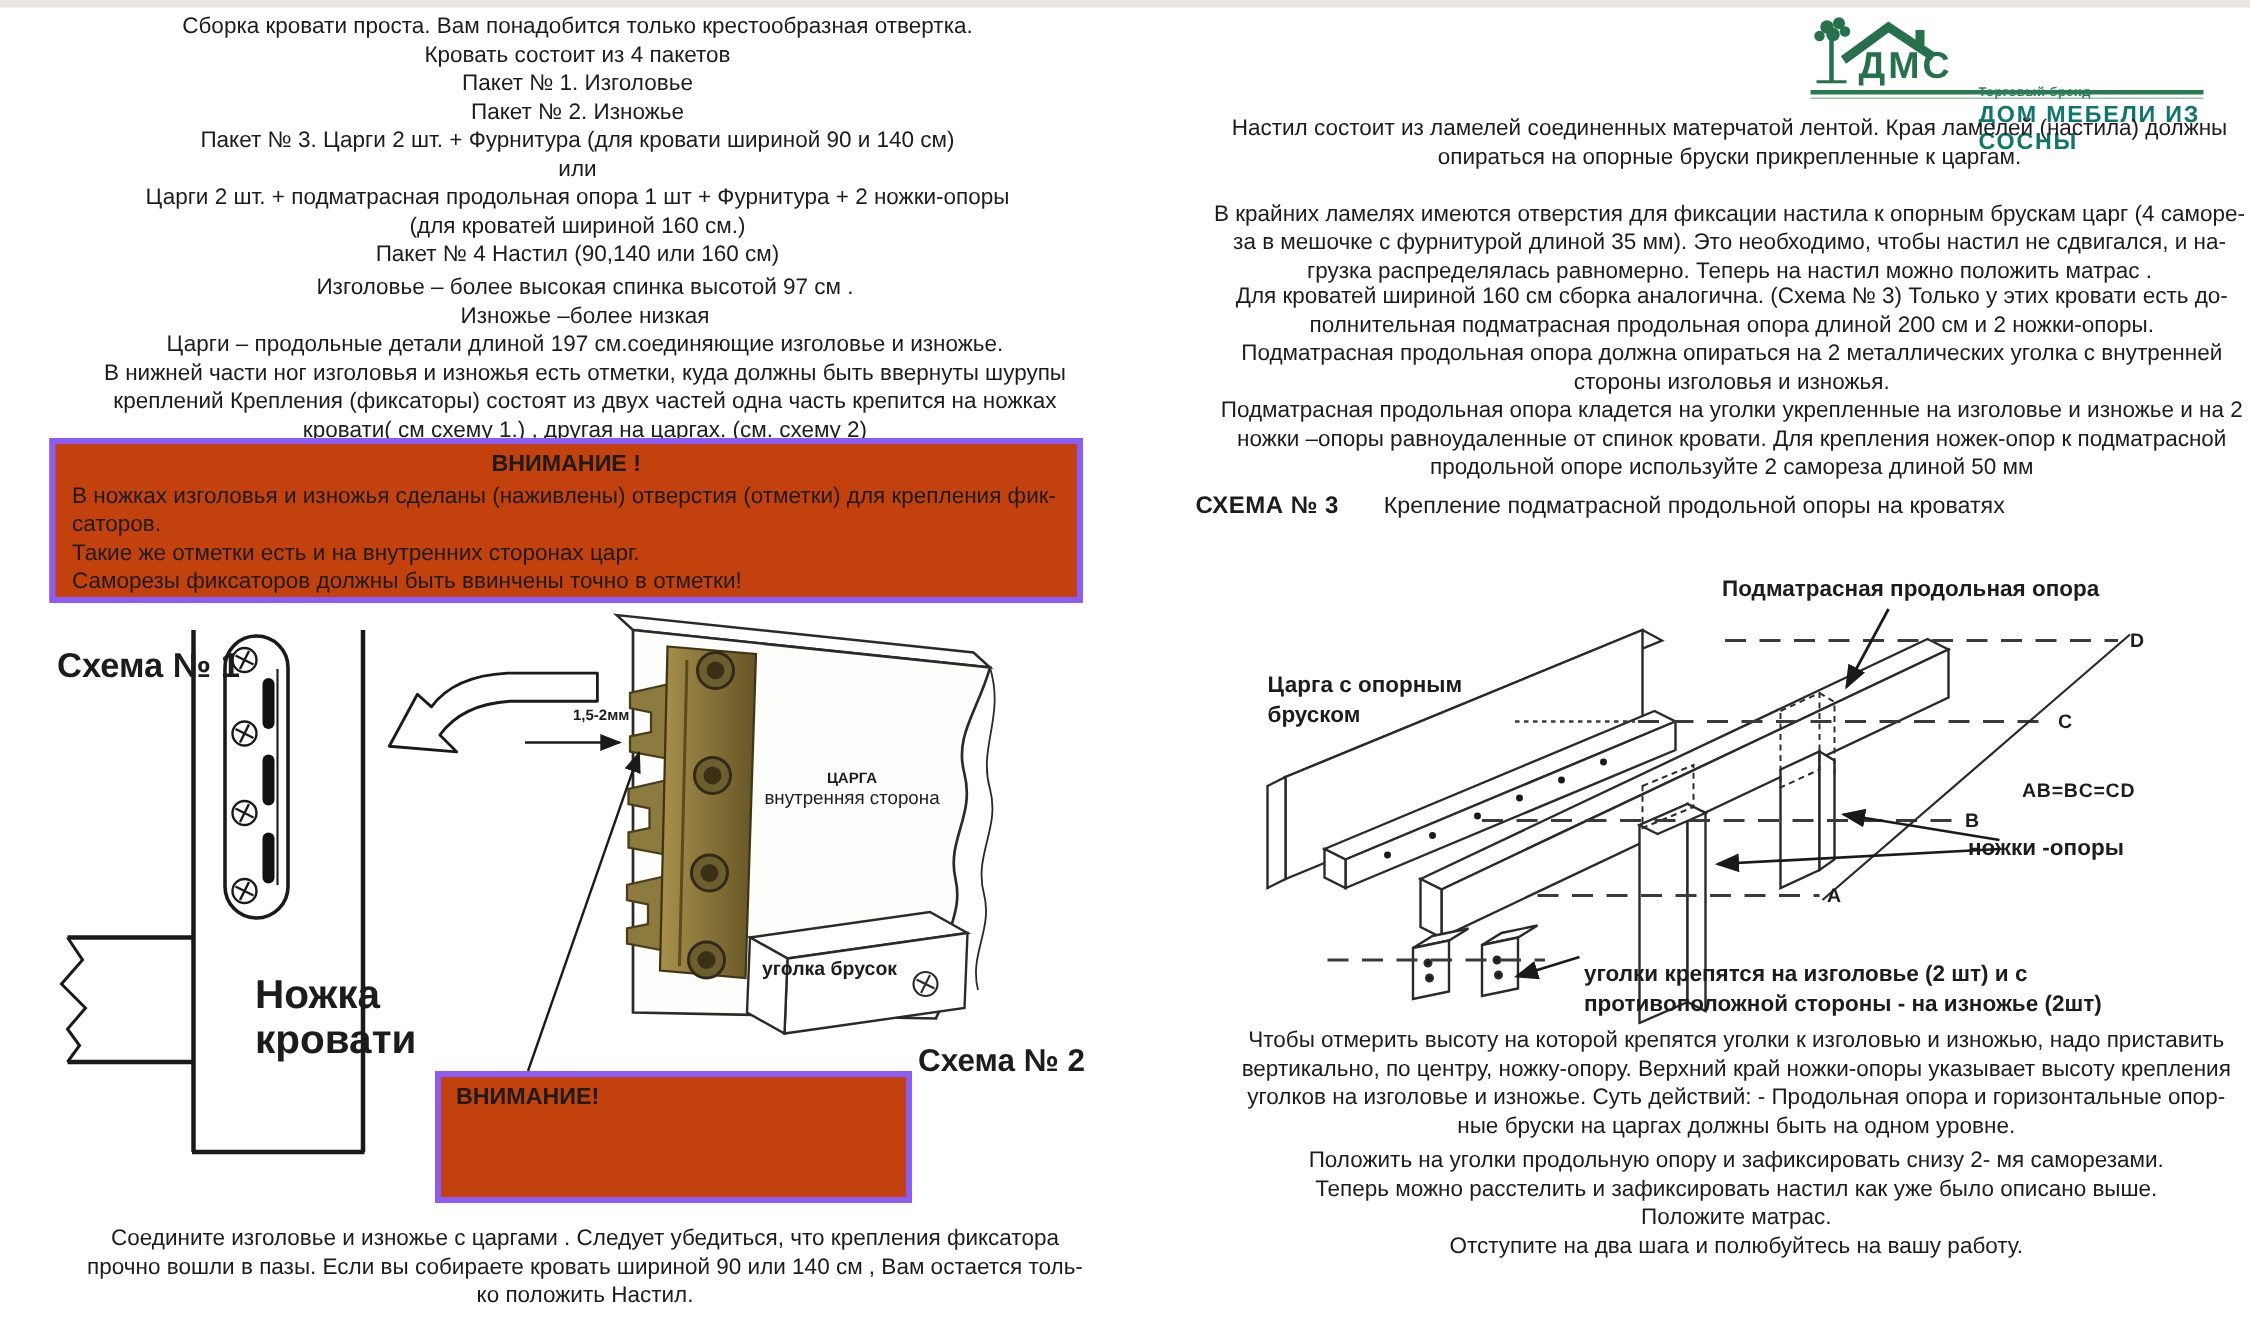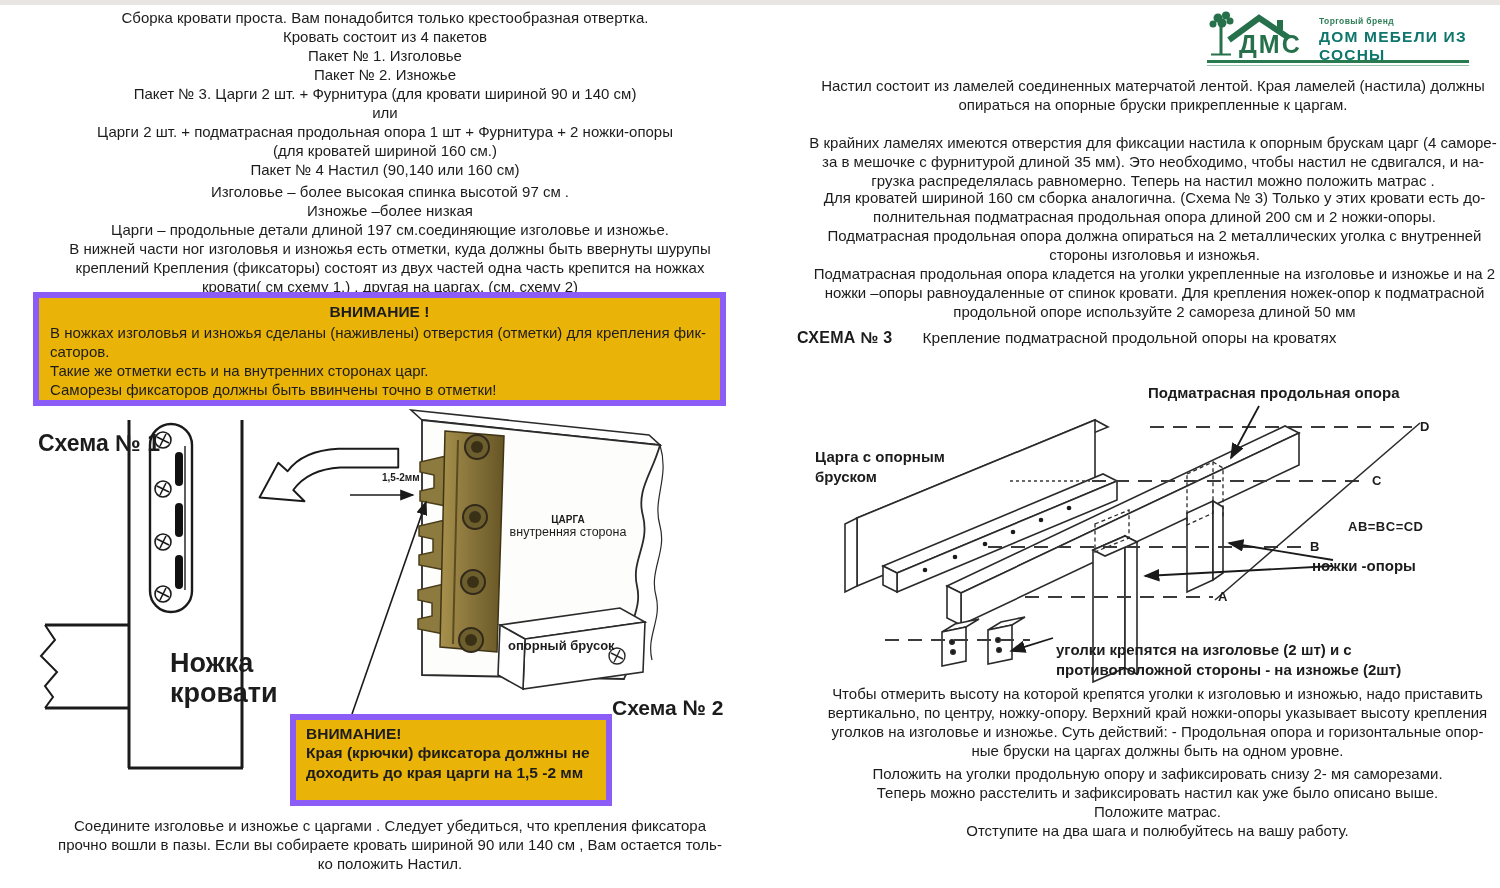--- a/index.html
+++ b/index.html
@@ -5,42 +5,42 @@
   html,body{margin:0;padding:0;}
   body{
     width:1500px;height:888px;position:relative;overflow:hidden;
     background:#ffffff;color:#1c1c1c;
     font-family:"Liberation Sans", sans-serif;
   }
   .abs{position:absolute;}
   .txt{font-size:15px;line-height:19px;white-space:pre-line;text-align:center;}
   .top-strip{left:0;top:0;width:1500px;height:5px;background:#e9e5e2;}
   
-  .warnbox{border:6px solid #8b5cf6;background:#eab308;}
+  .warnbox{border:4px solid #8b5cf6;background:#c2410c;}
   .warnbox .wtitle{text-align:center;font-weight:bold;font-size:15.5px;padding-top:5px;}
   .warnbox .wbody{font-size:15px;line-height:19px;white-space:pre-line;padding:2px 11px 6px 11px;}
   .warnbox2 .wtitle2{font-weight:bold;font-size:15.5px;}
   .warnbox2 .wbody2{font-weight:bold;font-size:15.5px;line-height:20px;white-space:pre-line;}
   
   .sch-title{font-weight:bold;font-size:23px;}
   .leg-label{font-weight:bold;font-size:27px;line-height:30px;white-space:pre-line;}
   .s2-title{font-weight:bold;font-size:21px;}
   .gap-label{font-weight:bold;font-size:10px;}
   .tsarga-l{font-weight:bold;font-size:10px;text-align:center;}
   .tsarga-s{font-weight:normal;font-size:12.5px;text-align:center;}
   .block-l{font-weight:bold;font-size:13px;}
   .s3-head{display:flex;align-items:baseline;}
   .s3-label{font-weight:bold;font-size:16px;letter-spacing:.3px;}
   .s3-title{font-weight:normal;font-size:15.5px;margin-left:30px;}
   .s3-overlay{font-weight:bold;font-size:15px;white-space:pre-line;line-height:20px;}
   .s3-point{font-weight:bold;font-size:13px;}
   .s3-eq{font-weight:bold;font-size:13px;letter-spacing:.5px;}
   
   .logo-dmc{font-weight:bold;font-size:25px;letter-spacing:2px;color:#26714b;}
-  .logo-small{font-weight:bold;font-size:8.5px;color:#2f7e57;letter-spacing:.4px;}
+  .logo-small{font-weight:bold;font-size:8.5px;color:#2f7e57;letter-spacing:.4px;margin-top:40px;}
   .logo-big{font-weight:bold;font-size:15.5px;color:#0f766e;letter-spacing:1.2px;margin-top:2px;}
   .logo-line1{border-top:3px solid #2a7a50;}
   .logo-line2{height:1px;background:#9cc0ab;}
   svg{display:block;}
 </style>
 </head>
 <body>
 
 <div class="abs top-strip"></div>
 
@@ -183,27 +183,25 @@
 
   <line x1="70" y1="97" x2="133" y2="97" stroke="#1a1a1a" stroke-width="1.6" marker-end="url(#ah2)"></line>
 
   <line x1="72" y1="316" x2="146" y2="104" stroke="#1a1a1a" stroke-width="1.6" marker-end="url(#ah2)"></line>
 </svg>
 <div class="abs gap-label" style="left:382px;top:472px;">1,5-2мм</div>
 <div class="abs" style="left:488px;top:514px;width:160px;">
   <div class="tsarga-l">ЦАРГА</div>
   <div class="tsarga-s">внутренняя сторона</div>
 </div>
-<div class="abs block-l" style="left:508px;top:638px;">опорный брусок</div>
+<div class="abs block-l" style="left:508px;top:638px;">уголка брусок</div>
 <div class="abs s2-title" style="left:612px;top:696px;">Схема № 2</div>
 
 <div class="abs warnbox warnbox2" style="left:290px;top:714px;width:290px;height:70px;padding:5px 10px;">
   <div class="wtitle2">ВНИМАНИЕ!</div>
-  <div class="wbody2">Края (крючки) фиксатора должны не
-доходить до края царги на 1,5 -2 мм</div>
 </div>
 
 <div class="abs txt" style="left:40px;top:816px;width:700px;">Соедините изголовье и изножье с царгами . Следует убедиться, что крепления фиксатора
 прочно вошли в пазы. Если вы собираете кровать шириной 90 или 140 см , Вам остается толь-
 ко положить  Настил.</div>
 
 <div class="abs txt" style="left:808px;top:76px;width:690px;">Настил  состоит из ламелей соединенных матерчатой лентой. Края ламелей (настила) должны
 опираться на опорные бруски прикрепленные к царгам.
 
 В крайних ламелях имеются отверстия для фиксации настила к опорным брускам царг (4 саморе-
@@ -295,21 +293,21 @@
 
   <g stroke="#1a1a1a" stroke-width="1.8" fill="none">
     <line x1="464" y1="28" x2="436" y2="80" marker-end="url(#ah3)"></line>
     <line x1="538" y1="182" x2="434" y2="165" marker-end="url(#ah3)"></line>
     <line x1="538" y1="188" x2="350" y2="198" marker-end="url(#ah3)"></line>
     <line x1="258" y1="260" x2="216" y2="273" marker-end="url(#ah3)"></line>
   </g>
 </svg>
 
 <div class="abs s3-overlay" style="left:1148px;top:383px;">Подматрасная продольная опора</div>
-<div class="abs s3-overlay" style="left:815px;top:447px;">Царга с опорным
+<div class="abs s3-overlay" style="left:845px;top:447px;">Царга с опорным
 бруском</div>
 <div class="abs s3-point" style="left:1420px;top:419px;">D</div>
 <div class="abs s3-point" style="left:1372px;top:473px;">C</div>
 <div class="abs s3-eq" style="left:1348px;top:519px;">AB=BC=CD</div>
 <div class="abs s3-point" style="left:1310px;top:539px;">B</div>
 <div class="abs s3-point" style="left:1218px;top:589px;">A</div>
 <div class="abs s3-overlay" style="left:1312px;top:556px;">ножки -опоры</div>
 <div class="abs s3-overlay" style="left:1056px;top:625px;margin-top:15px;">уголки крепятся на изголовье (2 шт) и с
 противоположной стороны - на изножье (2шт)</div>
 

